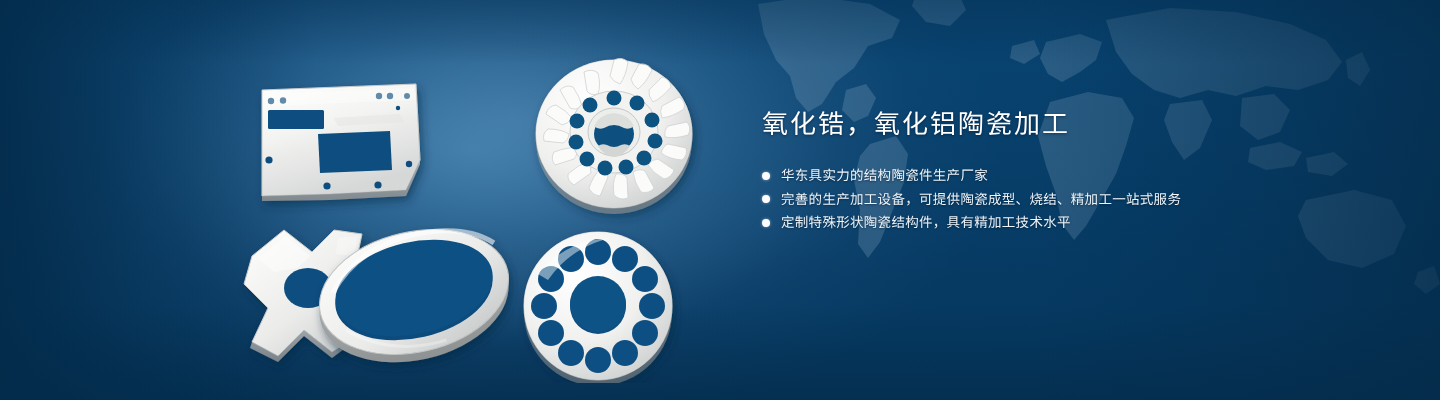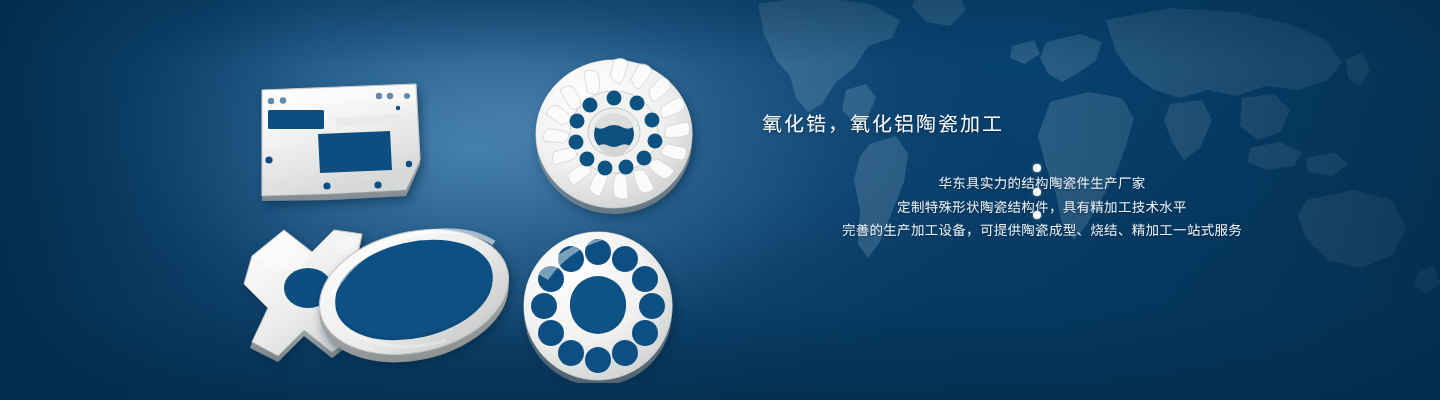--- a/index.html
+++ b/index.html
@@ -57,39 +57,38 @@
     position:absolute;left:238px;top:38px;width:470px;height:345px;
   }
   .products svg{width:100%;height:100%;display:block;}
 
   
   .copy{
     position:absolute;left:762px;top:104px;width:560px;
   }
   .headline{
     color:#ffffff;
-    font-size:20px;
+    font-size:26px;
     line-height:40px;
     letter-spacing:2px;
     font-weight:400;
     margin:0 0 20px 0;
     text-shadow:0 1px 3px rgba(0,20,40,0.55);
     white-space:nowrap;
   }
   .bullets{list-style:none;margin:0;padding:0;}
   .bullets li{
     display:flex;align-items:center;
     height:23px;margin-bottom:0.5px;
     color:#eef4f9;
     font-size:13.5px;
     line-height:23px;
     letter-spacing:0.3px;
     white-space:nowrap;
     text-shadow:0 1px 2px rgba(0,18,36,0.5);
-    flex-direction:column;
   }
   .dot{
     flex:0 0 auto;
     width:8px;height:8px;border-radius:50%;
     background:#ffffff;
     margin-right:11px;
     box-shadow:0 0 3px rgba(255,255,255,0.5);
   }
 </style>
 </head>
@@ -282,22 +281,22 @@
 
   <div class="copy">
     <h1 class="headline">氧化锆，氧化铝陶瓷加工</h1>
     <ul class="bullets">
       <li>
         <span class="dot"></span>
         <span>华东具实力的结构陶瓷件生产厂家</span>
       </li>
       <li>
         <span class="dot"></span>
-        <span>定制特殊形状陶瓷结构件，具有精加工技术水平</span>
+        <span>完善的生产加工设备，可提供陶瓷成型、烧结、精加工一站式服务</span>
       </li>
       <li>
         <span class="dot"></span>
-        <span>完善的生产加工设备，可提供陶瓷成型、烧结、精加工一站式服务</span>
+        <span>定制特殊形状陶瓷结构件，具有精加工技术水平</span>
       </li>
     </ul>
   </div>
 
 </div>
 
 </body></html>

